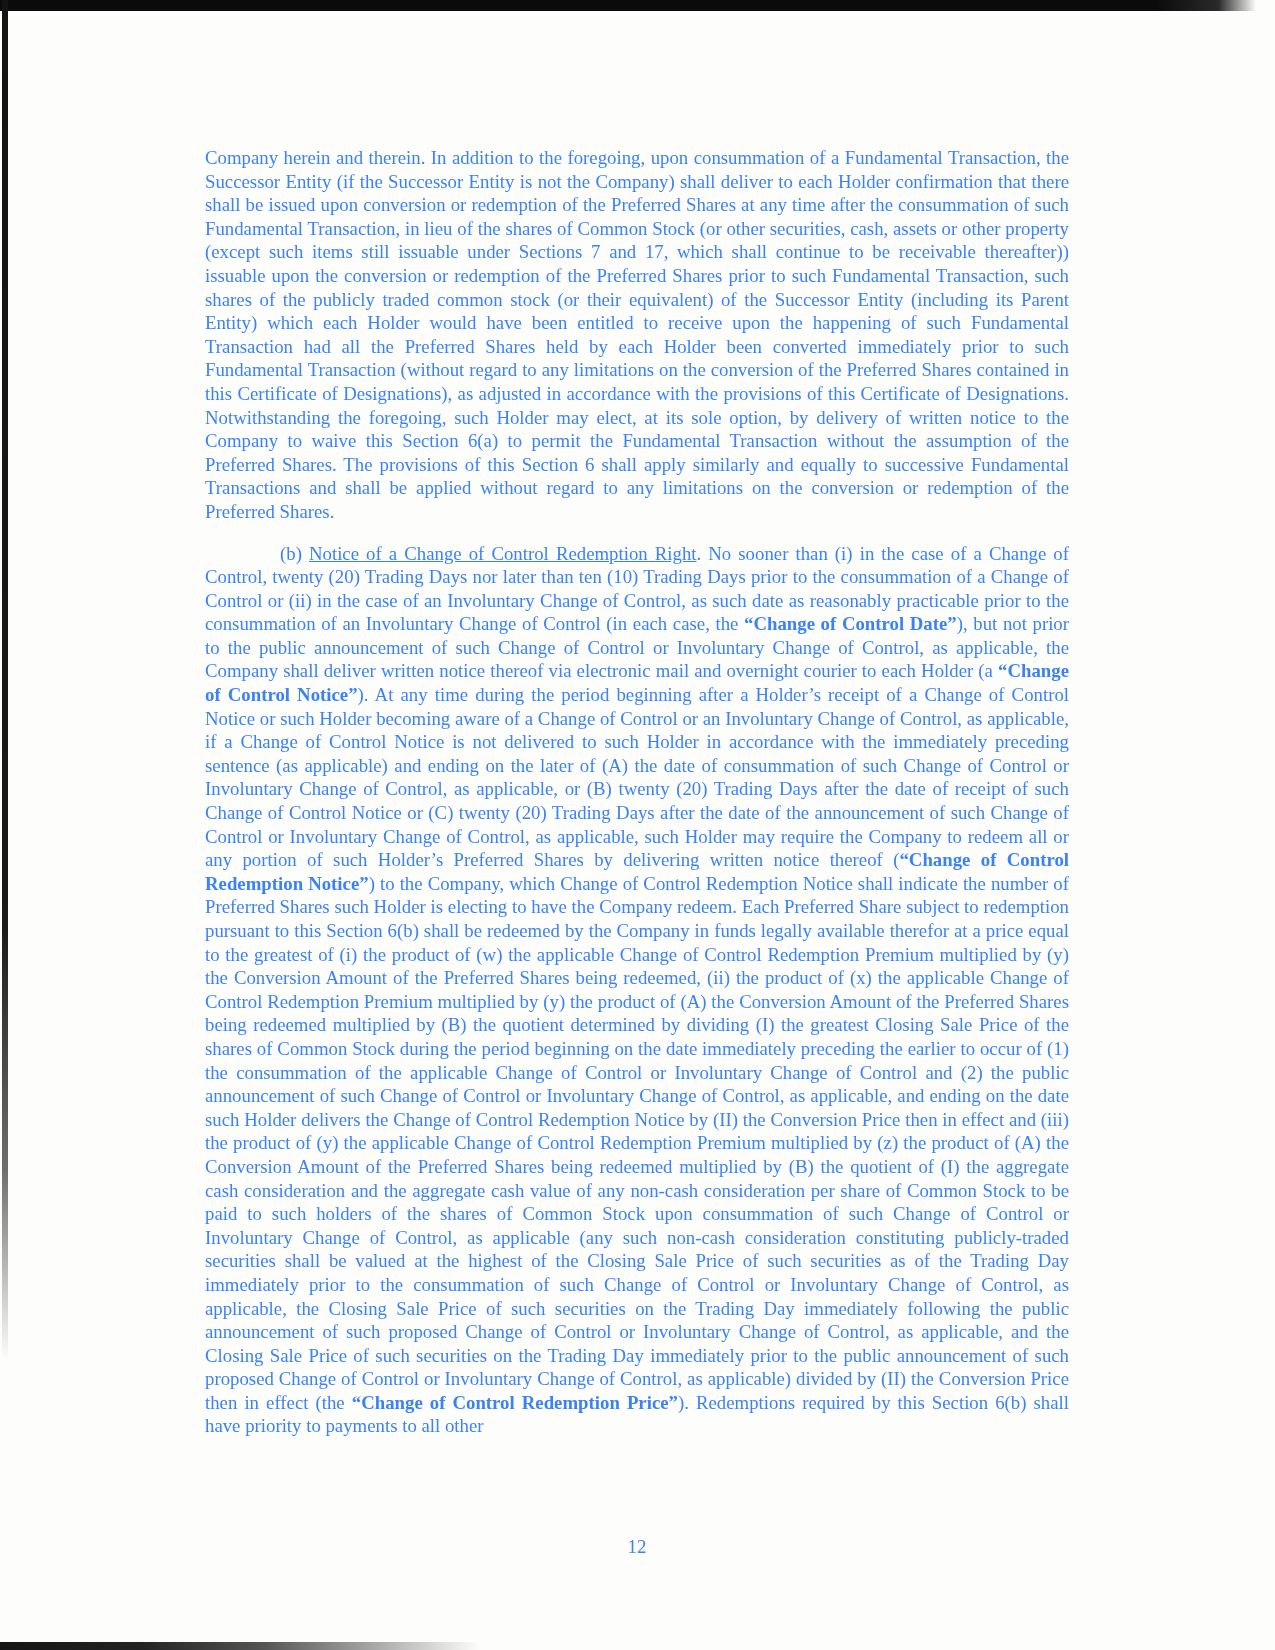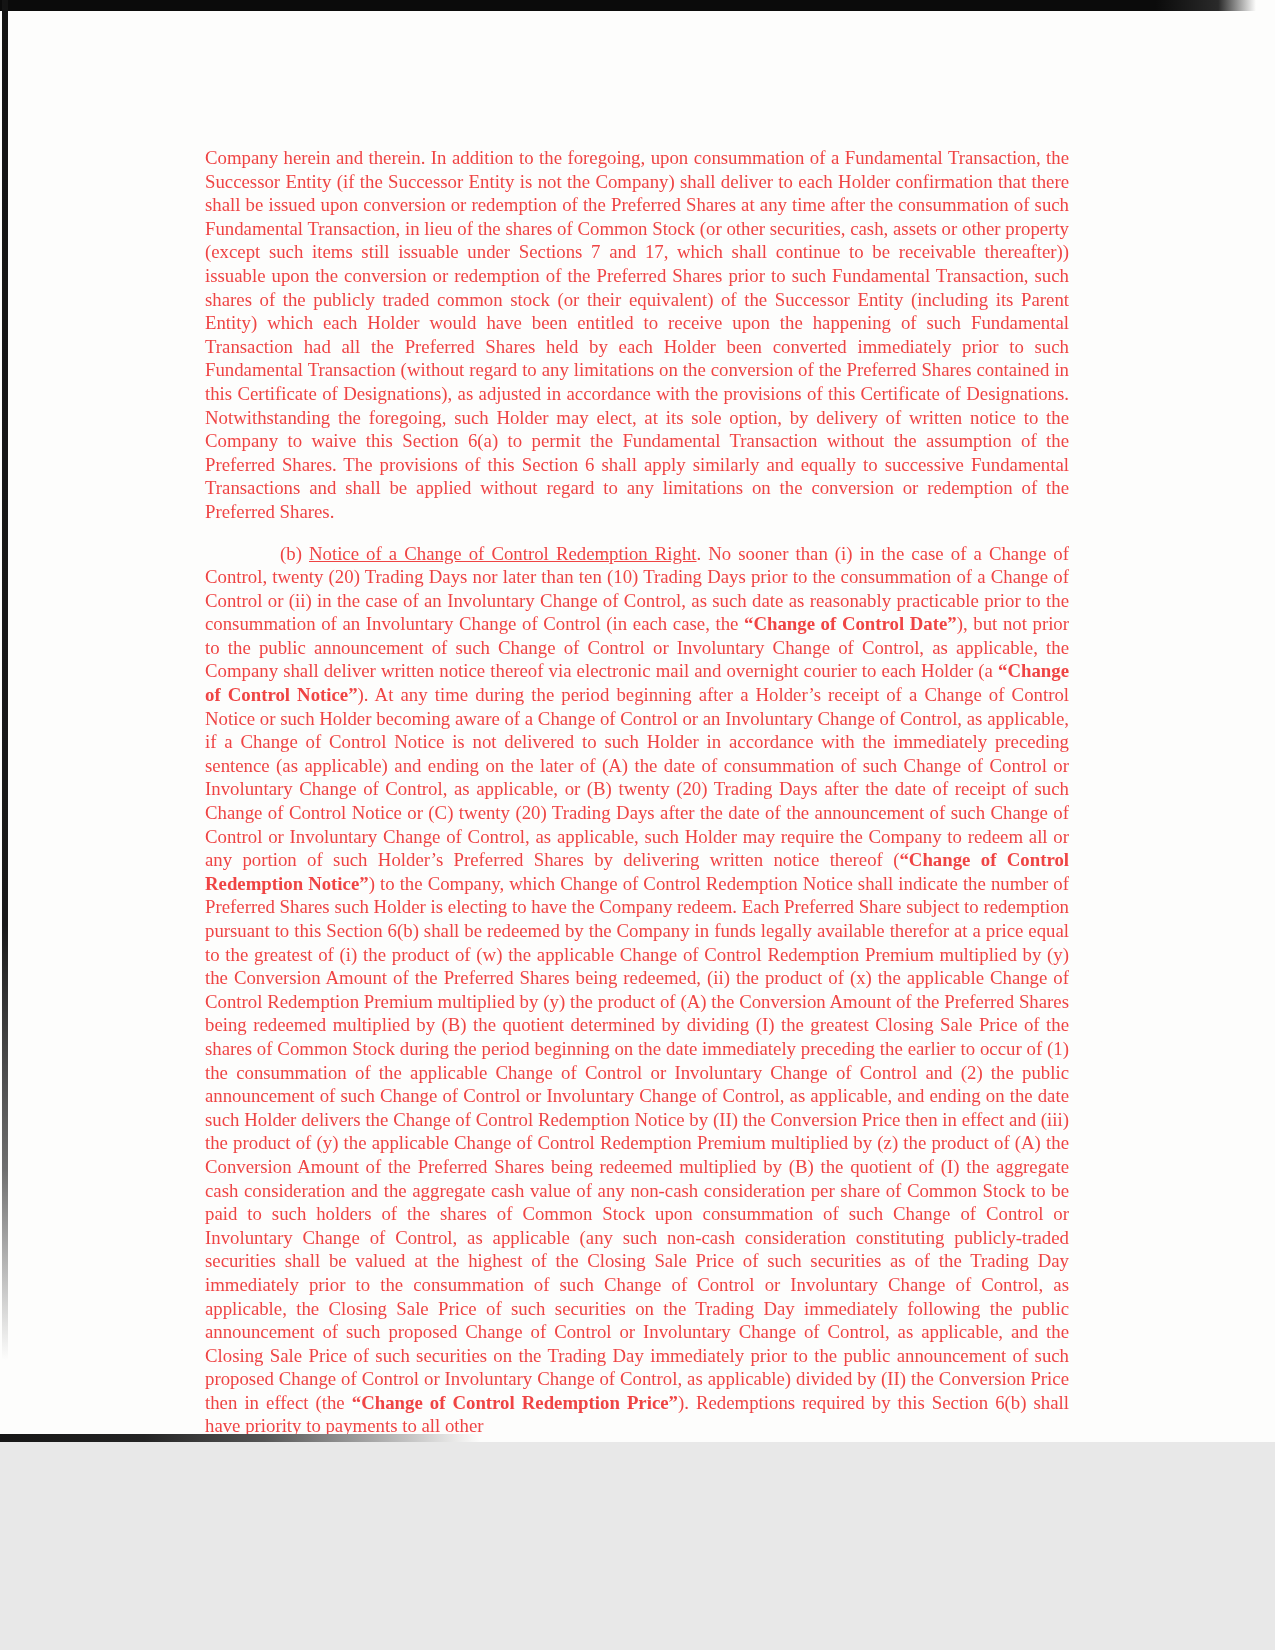--- a/index.html
+++ b/index.html
@@ -3,25 +3,25 @@
 <meta charset="utf-8">
 <style>
   html, body {
     margin: 0;
     padding: 0;
     background: #e8e8e8;
   }
   .page {
     position: relative;
     width: 1275px;
-    height: 1442px;
+    height: 1650px;
     background: #fdfdfc;
     overflow: hidden;
     font-family: "Liberation Serif", serif;
-    color: #ef4444;
+    color: #3b82f6;
   }
   
   .top-bar {
     position: absolute;
     top: 0;
     left: 0;
     width: 1256px;
     height: 11px;
     background: linear-gradient(to right, #0b0b0b 0%, #0b0b0b 92%, #2a2a2a 97%, rgba(40,40,40,0) 100%);
   }
@@ -69,14 +69,15 @@
 </head>
 <body>
 
 <div class="page">
   <div class="top-bar"></div>
   <div class="left-line"></div>
   <div class="content">
       <p class="para"><span>Company herein and therein. In addition to the foregoing, upon consummation of a Fundamental Transaction, the Successor Entity (if the Successor Entity is not the Company) shall deliver to each Holder confirmation that there shall be issued upon conversion or redemption of the Preferred Shares at any time after the consummation of such Fundamental Transaction, in lieu of the shares of Common Stock (or other securities, cash, assets or other property (except such items still issuable under Sections 7 and 17, which shall continue to be receivable thereafter)) issuable upon the conversion or redemption of the Preferred Shares prior to such Fundamental Transaction, such shares of the publicly traded common stock (or their equivalent) of the Successor Entity (including its Parent Entity) which each Holder would have been entitled to receive upon the happening of such Fundamental Transaction had all the Preferred Shares held by each Holder been converted immediately prior to such Fundamental Transaction (without regard to any limitations on the conversion of the Preferred Shares contained in this Certificate of Designations), as adjusted in accordance with the provisions of this Certificate of Designations. Notwithstanding the foregoing, such Holder may elect, at its sole option, by delivery of written notice to the Company to waive this Section 6(a) to permit the Fundamental Transaction without the assumption of the Preferred Shares. The provisions of this Section 6 shall apply similarly and equally to successive Fundamental Transactions and shall be applied without regard to any limitations on the conversion or redemption of the Preferred Shares.</span></p>
       <p class="para indent"><span>(b) </span><span class="seg-underline">Notice of a Change of Control Redemption Right</span><span>. No sooner than (i) in the case of a Change of Control, twenty (20) Trading Days nor later than ten (10) Trading Days prior to the consummation of a Change of Control or (ii) in the case of an Involuntary Change of Control, as such date as reasonably practicable prior to the consummation of an Involuntary Change of Control (in each case, the </span><span class="seg-bold">“Change of Control Date”</span><span>), but not prior to the public announcement of such Change of Control or Involuntary Change of Control, as applicable, the Company shall deliver written notice thereof via electronic mail and overnight courier to each Holder (a </span><span class="seg-bold">“Change of Control Notice”</span><span>). At any time during the period beginning after a Holder’s receipt of a Change of Control Notice or such Holder becoming aware of a Change of Control or an Involuntary Change of Control, as applicable, if a Change of Control Notice is not delivered to such Holder in accordance with the immediately preceding sentence (as applicable) and ending on the later of (A) the date of consummation of such Change of Control or Involuntary Change of Control, as applicable, or (B) twenty (20) Trading Days after the date of receipt of such Change of Control Notice or (C) twenty (20) Trading Days after the date of the announcement of such Change of Control or Involuntary Change of Control, as applicable, such Holder may require the Company to redeem all or any portion of such Holder’s Preferred Shares by delivering written notice thereof (</span><span class="seg-bold">“Change of Control Redemption Notice”</span><span>) to the Company, which Change of Control Redemption Notice shall indicate the number of Preferred Shares such Holder is electing to have the Company redeem. Each Preferred Share subject to redemption pursuant to this Section 6(b) shall be redeemed by the Company in funds legally available therefor at a price equal to the greatest of (i) the product of (w) the applicable Change of Control Redemption Premium multiplied by (y) the Conversion Amount of the Preferred Shares being redeemed, (ii) the product of (x) the applicable Change of Control Redemption Premium multiplied by (y) the product of (A) the Conversion Amount of the Preferred Shares being redeemed multiplied by (B) the quotient determined by dividing (I) the greatest Closing Sale Price of the shares of Common Stock during the period beginning on the date immediately preceding the earlier to occur of (1) the consummation of the applicable Change of Control or Involuntary Change of Control and (2) the public announcement of such Change of Control or Involuntary Change of Control, as applicable, and ending on the date such Holder delivers the Change of Control Redemption Notice by (II) the Conversion Price then in effect and (iii) the product of (y) the applicable Change of Control Redemption Premium multiplied by (z) the product of (A) the Conversion Amount of the Preferred Shares being redeemed multiplied by (B) the quotient of (I) the aggregate cash consideration and the aggregate cash value of any non-cash consideration per share of Common Stock to be paid to such holders of the shares of Common Stock upon consummation of such Change of Control or Involuntary Change of Control, as applicable (any such non-cash consideration constituting publicly-traded securities shall be valued at the highest of the Closing Sale Price of such securities as of the Trading Day immediately prior to the consummation of such Change of Control or Involuntary Change of Control, as applicable, the Closing Sale Price of such securities on the Trading Day immediately following the public announcement of such proposed Change of Control or Involuntary Change of Control, as applicable, and the Closing Sale Price of such securities on the Trading Day immediately prior to the public announcement of such proposed Change of Control or Involuntary Change of Control, as applicable) divided by (II) the Conversion Price then in effect (the </span><span class="seg-bold">“Change of Control Redemption Price”</span><span>). Redemptions required by this Section 6(b) shall have priority to payments to all other</span></p>
     </div>
+  <div class="page-number">12</div>
   <div class="bottom-bar"></div>
 </div>
 
 </body></html>

